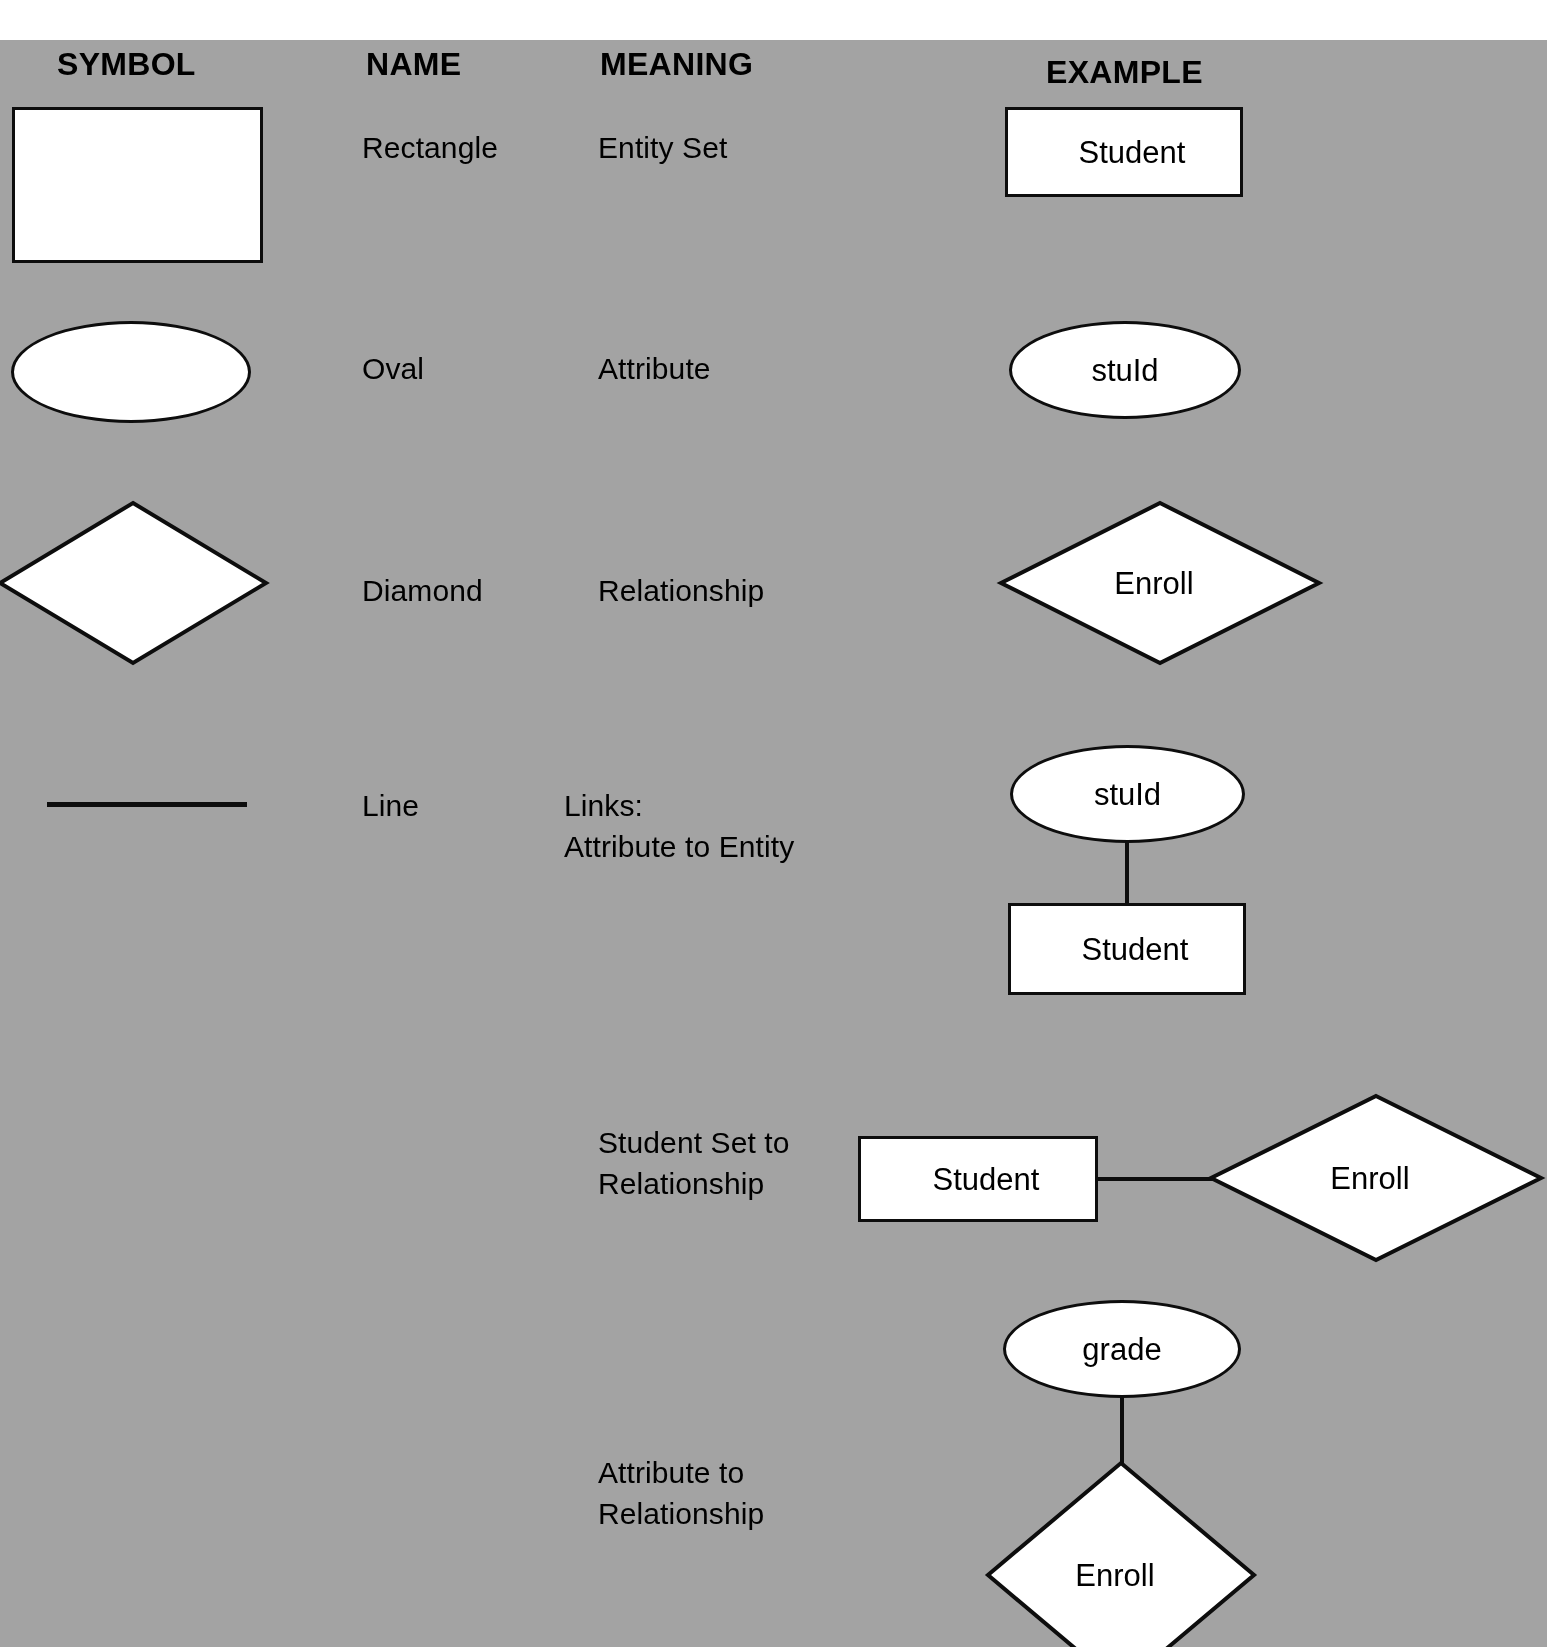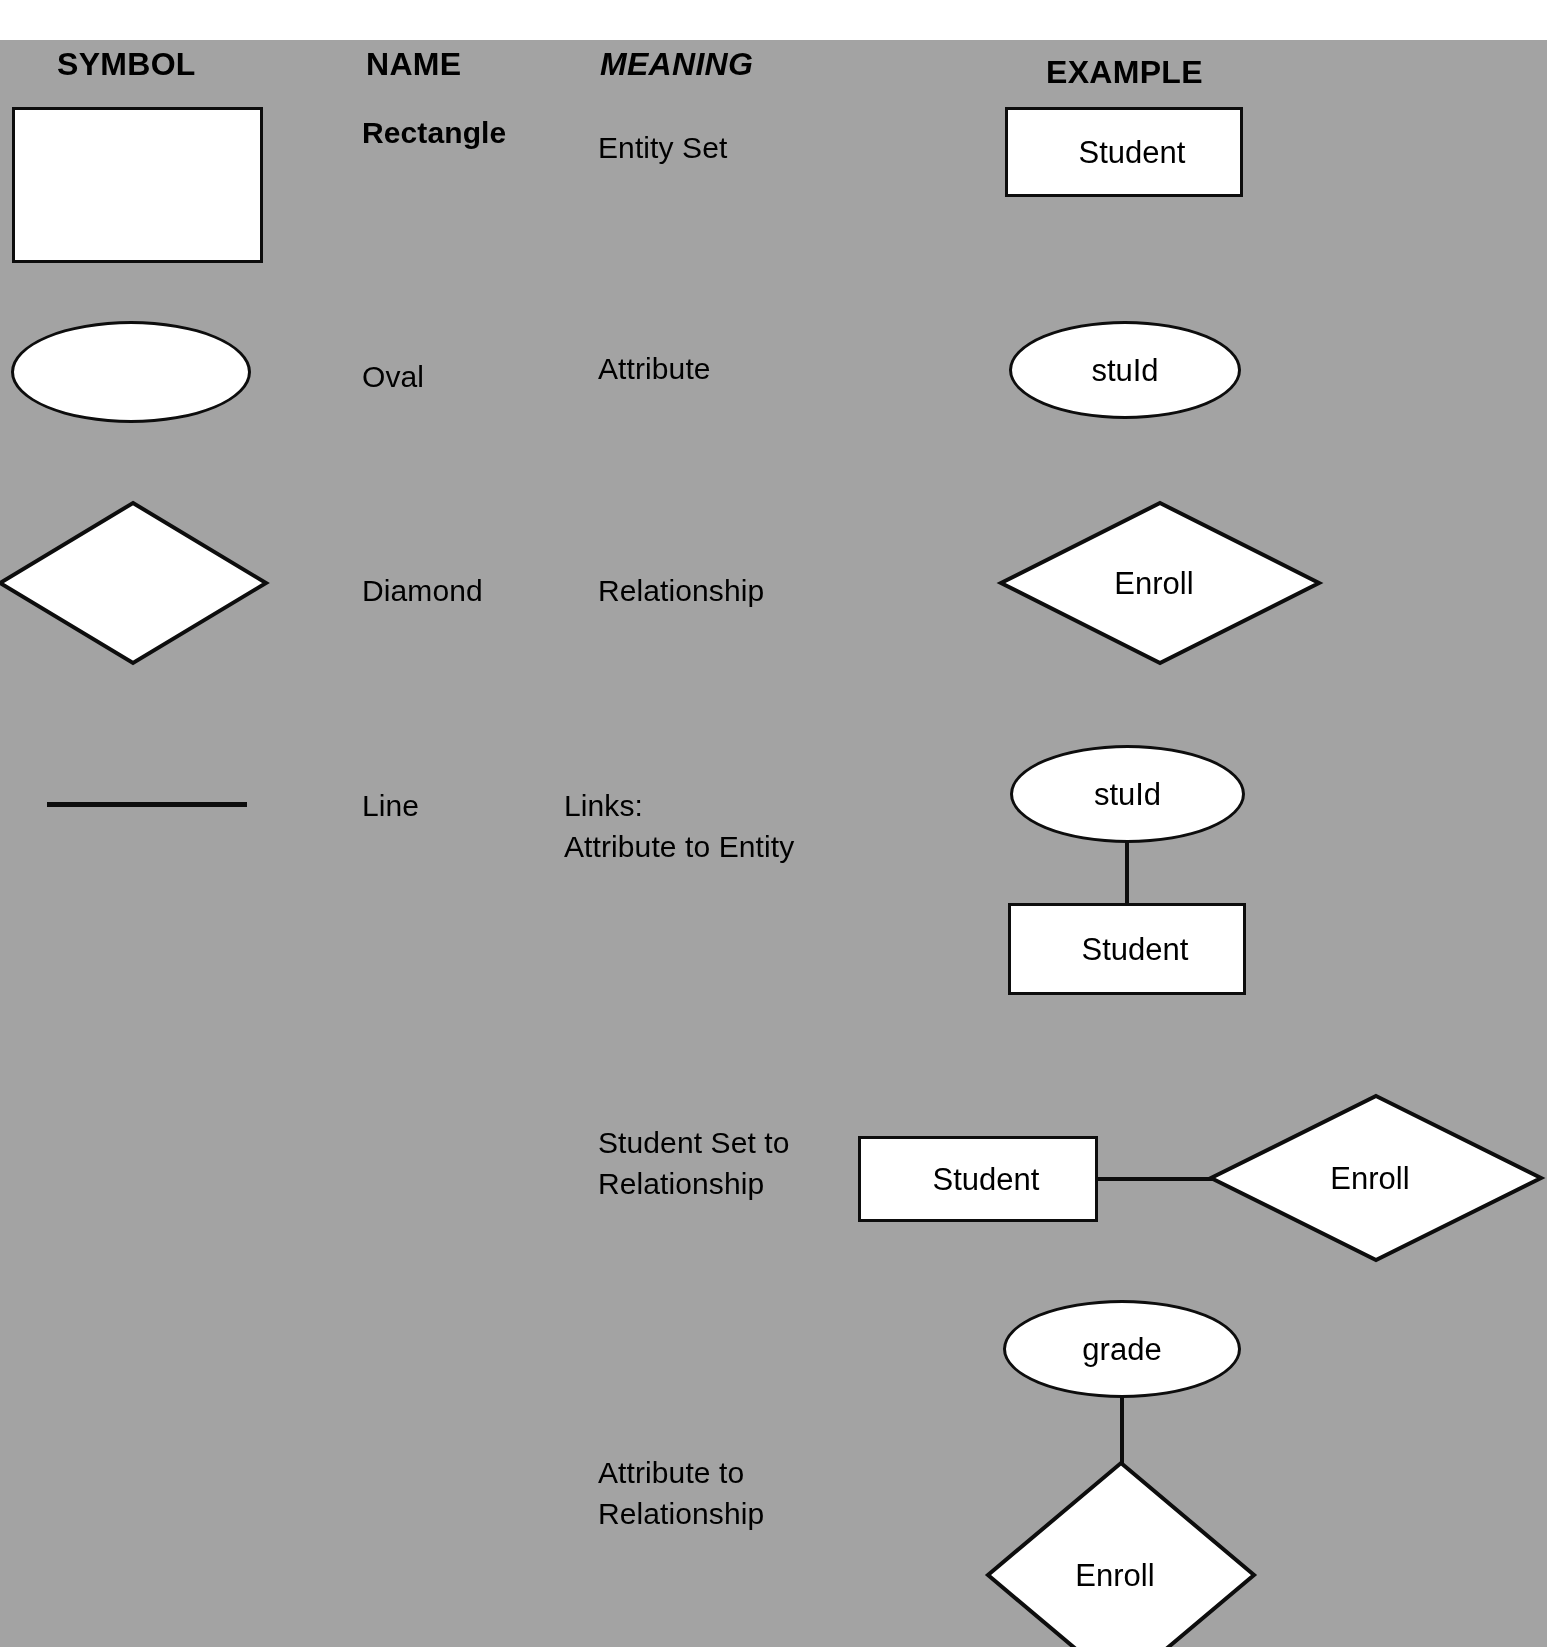--- a/index.html
+++ b/index.html
@@ -89,36 +89,36 @@
     height: 4px;
   }
 </style>
 </head>
 <body>
 
 <div id="page">
 
   <div class="abs col-header" style="left:57px; top:8px;">SYMBOL</div>
   <div class="abs col-header" style="left:366px; top:8px;">NAME</div>
-  <div class="abs col-header" style="left:600px; top:8px;font-style:italic;">MEANING</div>
+  <div class="abs col-header" style="left:600px; top:8px;">MEANING</div>
   <div class="abs col-header" style="left:1046px; top:16px;">EXAMPLE</div>
 
   <div class="abs rect-shape" style="left:12px; top:67px; width:251px; height:156px;"></div>
 
-  <div class="abs cell-text" style="left:362px; top:72px;font-weight:bold;">Rectangle</div>
+  <div class="abs cell-text" style="left:362px; top:87px;">Rectangle</div>
 
   <div class="abs cell-text" style="left:598px; top:87px;">Entity Set</div>
 
   <div class="abs rect-shape" style="left:1005px; top:67px; width:238px; height:90px;">
     <span class="shape-label">Student</span>
   </div>
 
   <div class="abs oval-shape" style="left:11px; top:281px; width:240px; height:102px;"></div>
 
-  <div class="abs cell-text" style="left:362px; top:316px;">Oval</div>
+  <div class="abs cell-text" style="left:362px; top:308px;">Oval</div>
 
   <div class="abs cell-text" style="left:598px; top:308px;">Attribute</div>
 
   <div class="abs oval-shape" style="left:1009px; top:281px; width:232px; height:98px;">
     <span class="shape-label">stuId</span>
   </div>
 
   <div class="abs diamond-wrap" style="left:-3px; top:460px; width:272px; height:166px;">
     <svg width="272" height="166" viewBox="0 0 272 166">
       <polygon points="136,3 269,83 136,163 3,83" fill="#ffffff" stroke="#0d0d0d" stroke-width="4"></polygon>

